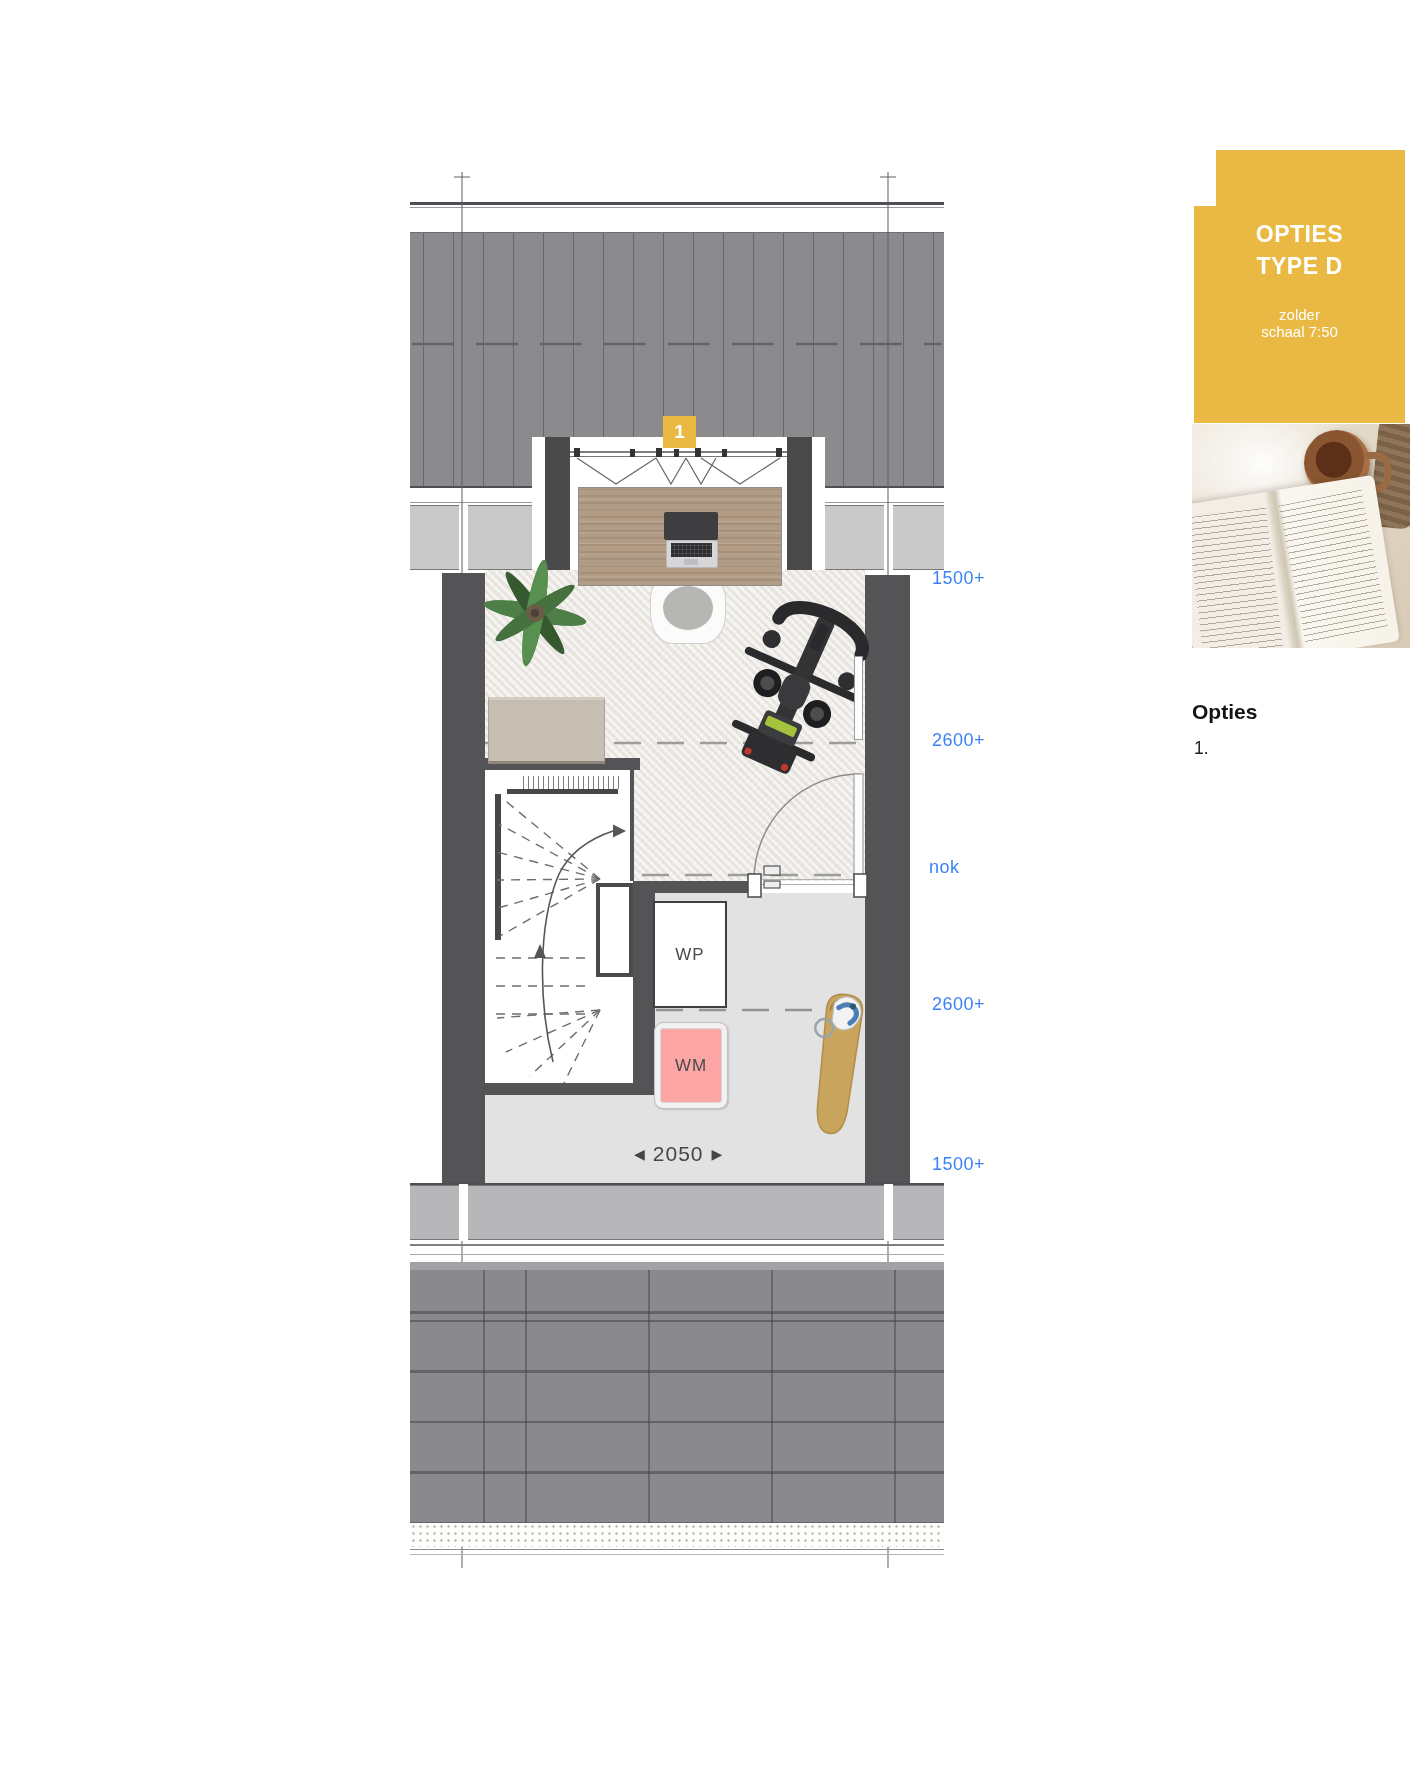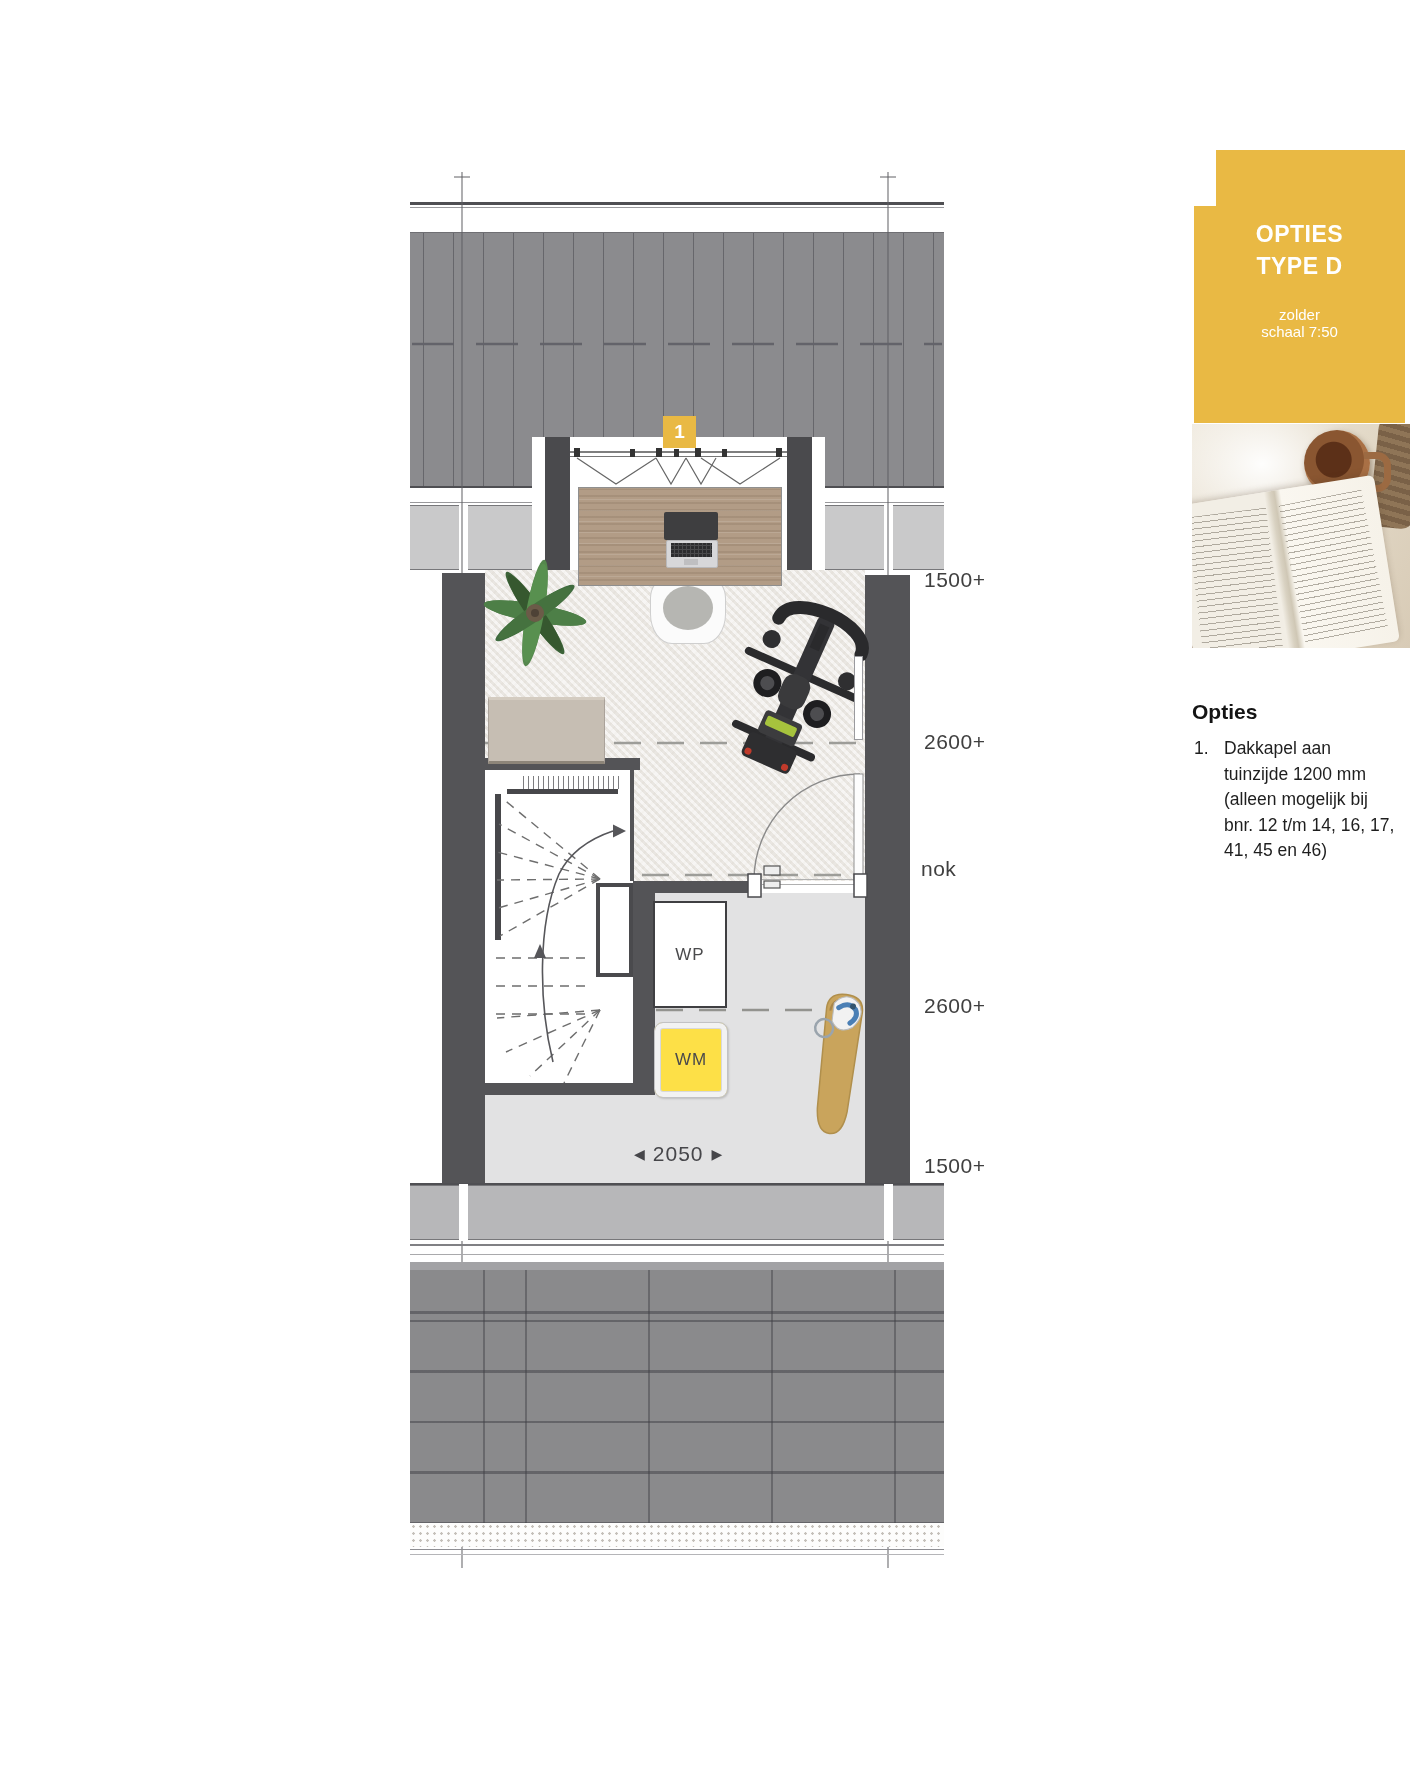--- a/index.html
+++ b/index.html
@@ -39,34 +39,34 @@
   .desk{left:578px;top:487px;width:202px;height:97px;background:#b29c86;border:1px solid #8f8f8f;
     background-image:repeating-linear-gradient(180deg,rgba(92,72,52,.14) 0 2px,transparent 2px 7px),
       repeating-linear-gradient(180deg,rgba(255,255,255,.12) 0 1px,transparent 1px 11px);}
   .mat{left:488px;top:697px;width:115px;height:61px;background:#c6beb3;border-top:3px solid #d4ccc1;
     border-bottom:3px solid #8d8579;border-left:1px solid #aaa29a;border-right:1px solid #aaa29a;}
   .chair{left:650px;top:578px;width:74px;height:64px;background:#fbfbfb;border:1px solid #cfcfcf;
     border-radius:16px 16px 22px 22px / 20px 20px 30px 30px;}
   .chair-cushion{left:12px;top:7px;width:50px;height:44px;background:#b6b6b2;border-radius:50%;}
   .wpbox{left:653px;top:901px;width:74px;height:107px;background:#ffffff;border:2px solid #3f3f42;
     box-sizing:border-box;display:flex;align-items:center;justify-content:center;}
-  .wmbox{left:654px;top:1022px;width:74px;height:76px;background:#fde047;border:1px solid #c2c2c4;
+  .wmbox{left:654px;top:1022px;width:74px;height:87px;background:#fca5a5;border:1px solid #c2c2c4;
     border-radius:9px;box-sizing:border-box;display:flex;align-items:center;justify-content:center;
     box-shadow:inset 0 0 0 5px #f2f2f2, inset 0 0 0 6px #d8d8da, 1px 1px 2px rgba(0,0,0,.15);}
   .voidbox{left:596px;top:883px;width:37px;height:94px;background:#ffffff;border:4.5px solid #4a4a4d;
     box-sizing:border-box;}
   .roomlabel{font-size:17px;color:#4a4a4c;letter-spacing:1px;}
   .niche{left:854px;top:656px;width:9px;height:84px;background:#ffffff;border:1px solid #9a9a9e;box-sizing:border-box;}
   .hatch{left:523px;top:776px;width:100px;height:13px;
     background:repeating-linear-gradient(90deg,#7d7d80 0 1.5px,transparent 1.5px 5px);}
   .stairbar{left:507px;top:789px;width:111px;height:5px;background:#47474a;}
   .baluster{left:495px;top:794px;width:6px;height:146px;background:#47474a;}
 
   
-  .hlabel{font-size:21px;color:#404040;letter-spacing:.5px;}
+  .hlabel{font-size:18px;color:#3b82f6;letter-spacing:.5px;margin-left:8px;}
   .dimrow{display:flex;align-items:center;gap:8px;color:#46464a;}
   .dimrow .arr{font-size:14px;}
   .dimrow .val{font-size:21px;letter-spacing:1px;}
   .marker{left:663px;top:416px;width:33px;height:32px;background:#e9b944;color:#ffffff;
     font-weight:bold;font-size:19px;display:flex;align-items:center;justify-content:center;}
 
   
   .badge-main{left:1194px;top:206px;width:211px;height:217px;background:#e9b944;}
   .badge-tab{left:1216px;top:150px;width:189px;height:56px;background:#e9b944;}
   .badge-text{left:1194px;top:218px;width:211px;text-align:center;color:#ffffff;}
@@ -315,22 +315,15 @@
     <div class="sidecloth"></div>
     <div class="knit"></div>
     <div class="mug"></div>
     <div class="handle"></div>
     <div class="book"></div>
   </div>
 
   <div class="abs opties-h" style="left:1192px;top:700px;">Opties</div>
   <div class="abs opties-item" style="left:1194px;top:736px;width:212px;">
     <span class="opties-num">1.</span>
-    <span>
-      <span>Dakkapel aan</span><br>
-      <span>tuinzijde 1200 mm</span><br>
-      <span>(alleen mogelijk bij</span><br>
-      <span>bnr. 12 t/m 14, 16, 17,</span><br>
-      <span>41, 45 en 46)</span>
-    </span>
   </div>
 
 </div>
 
 </body></html>

